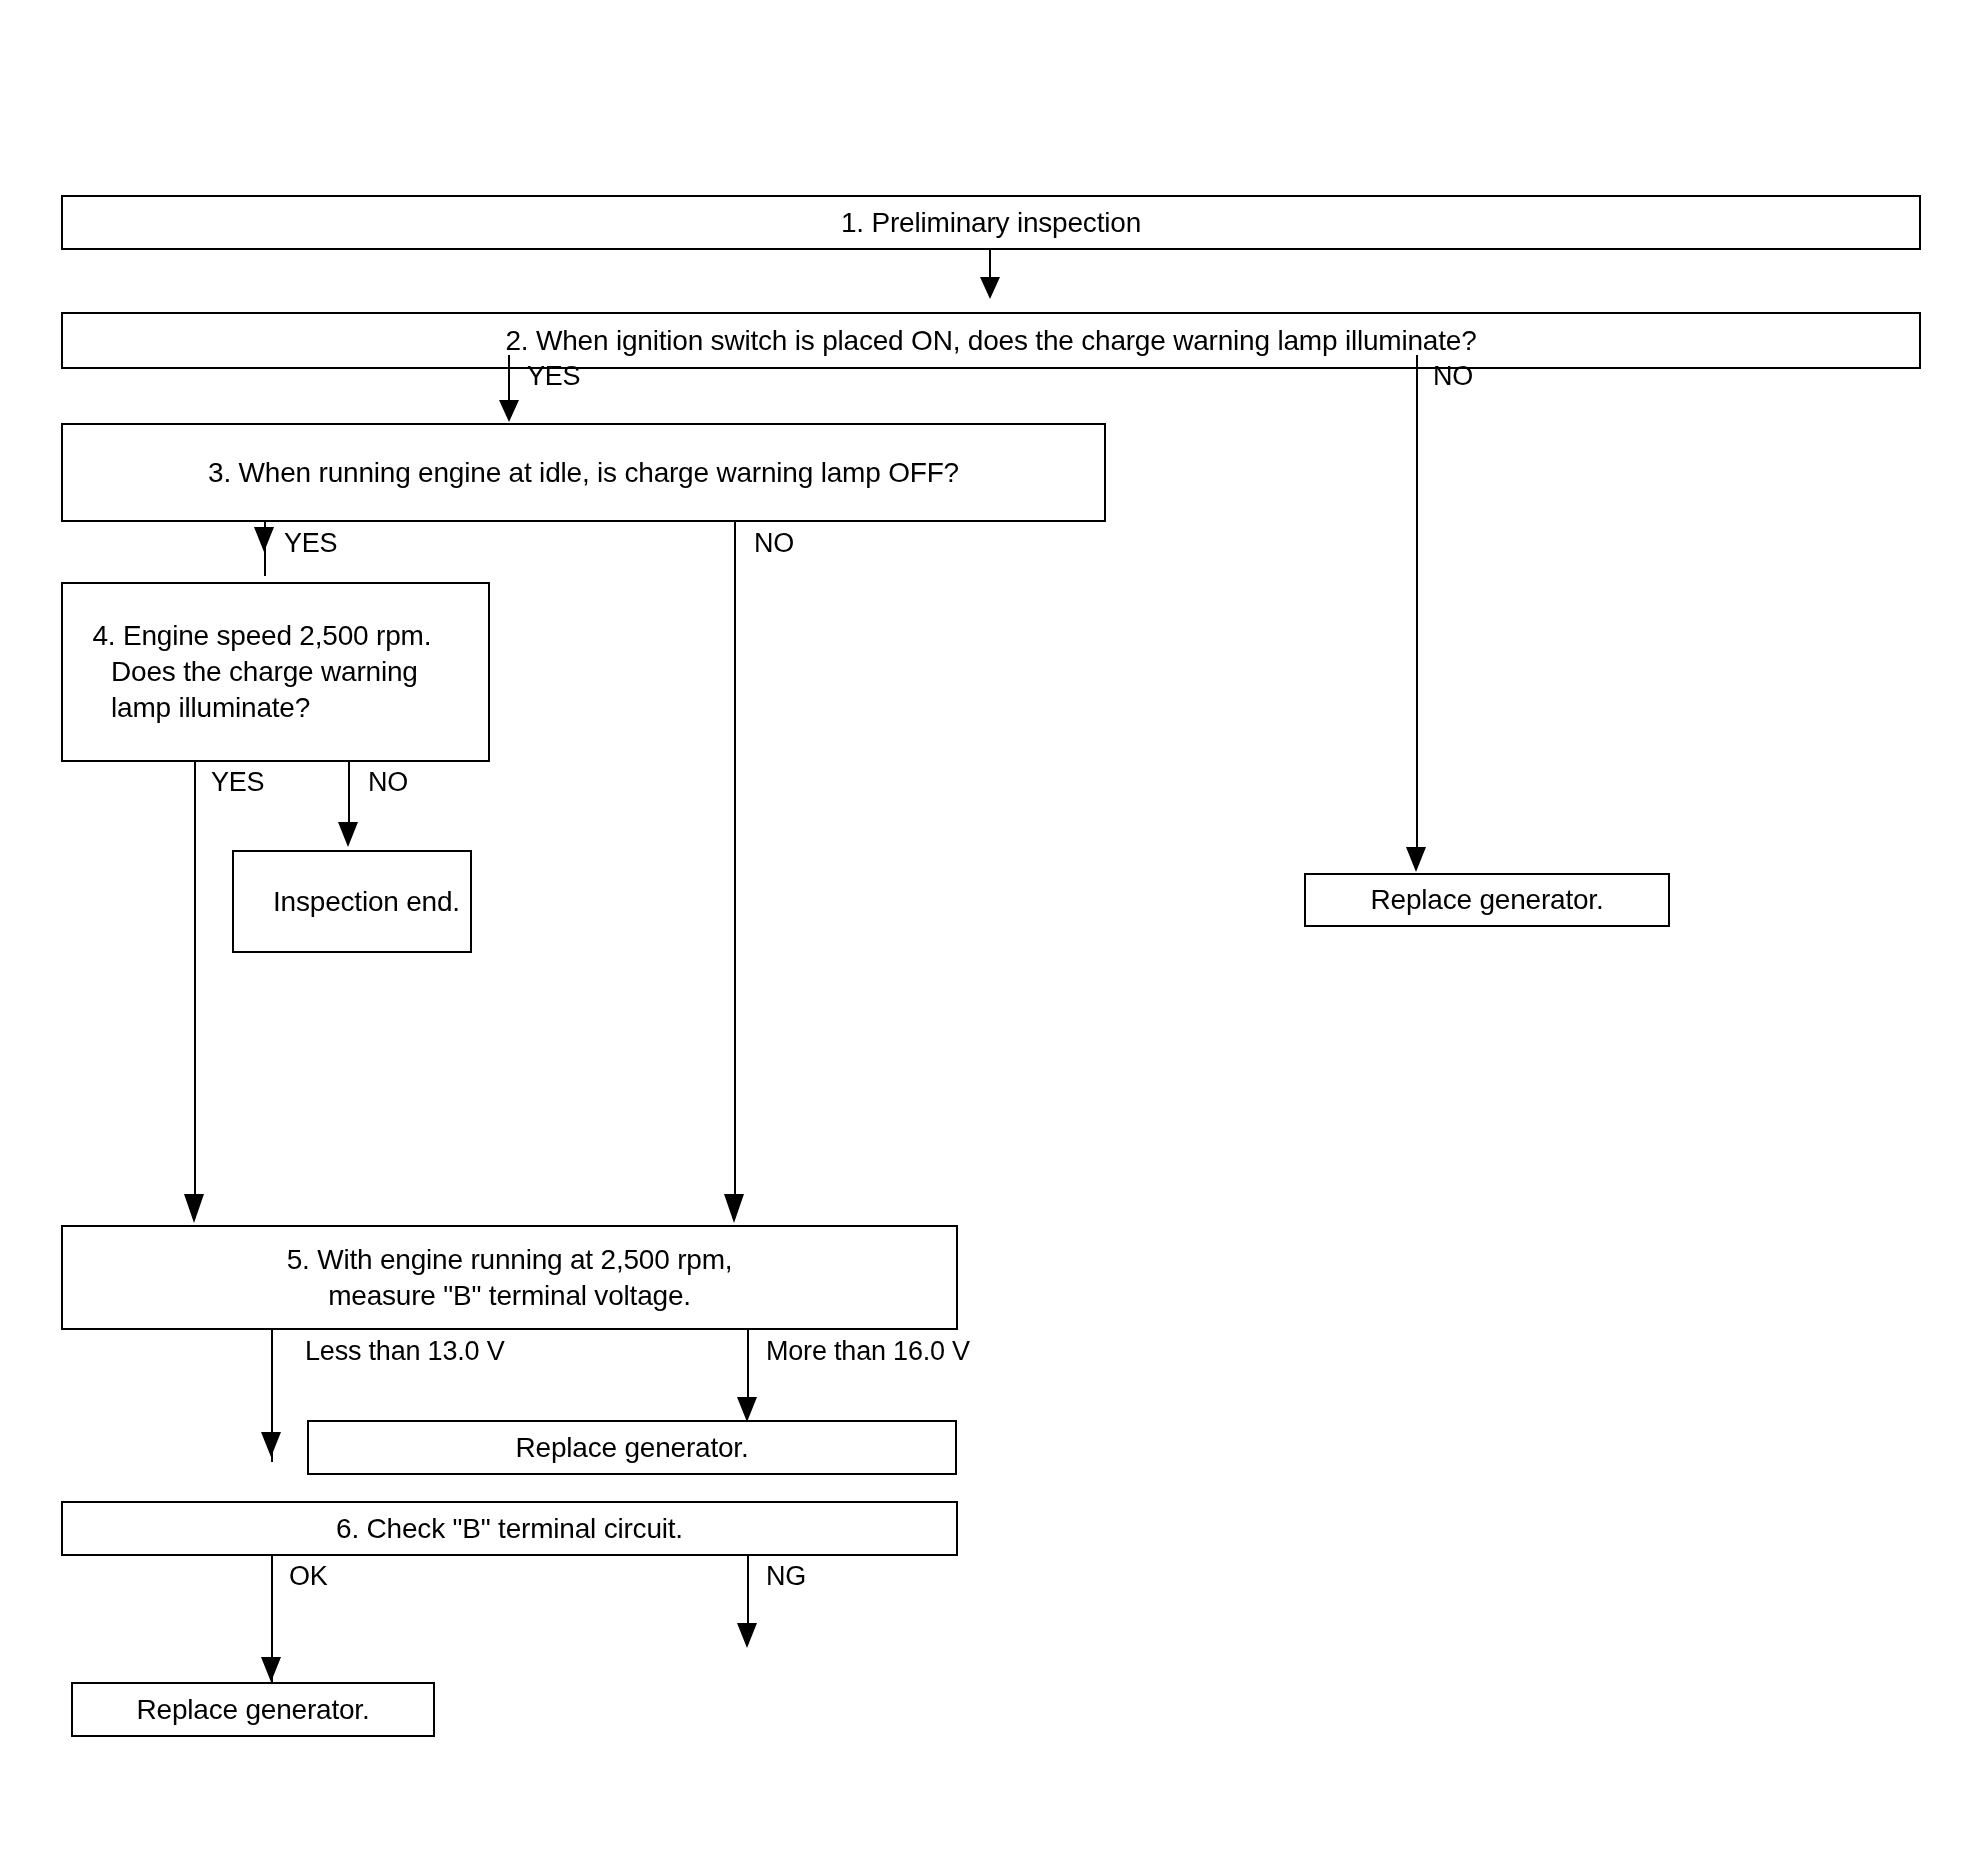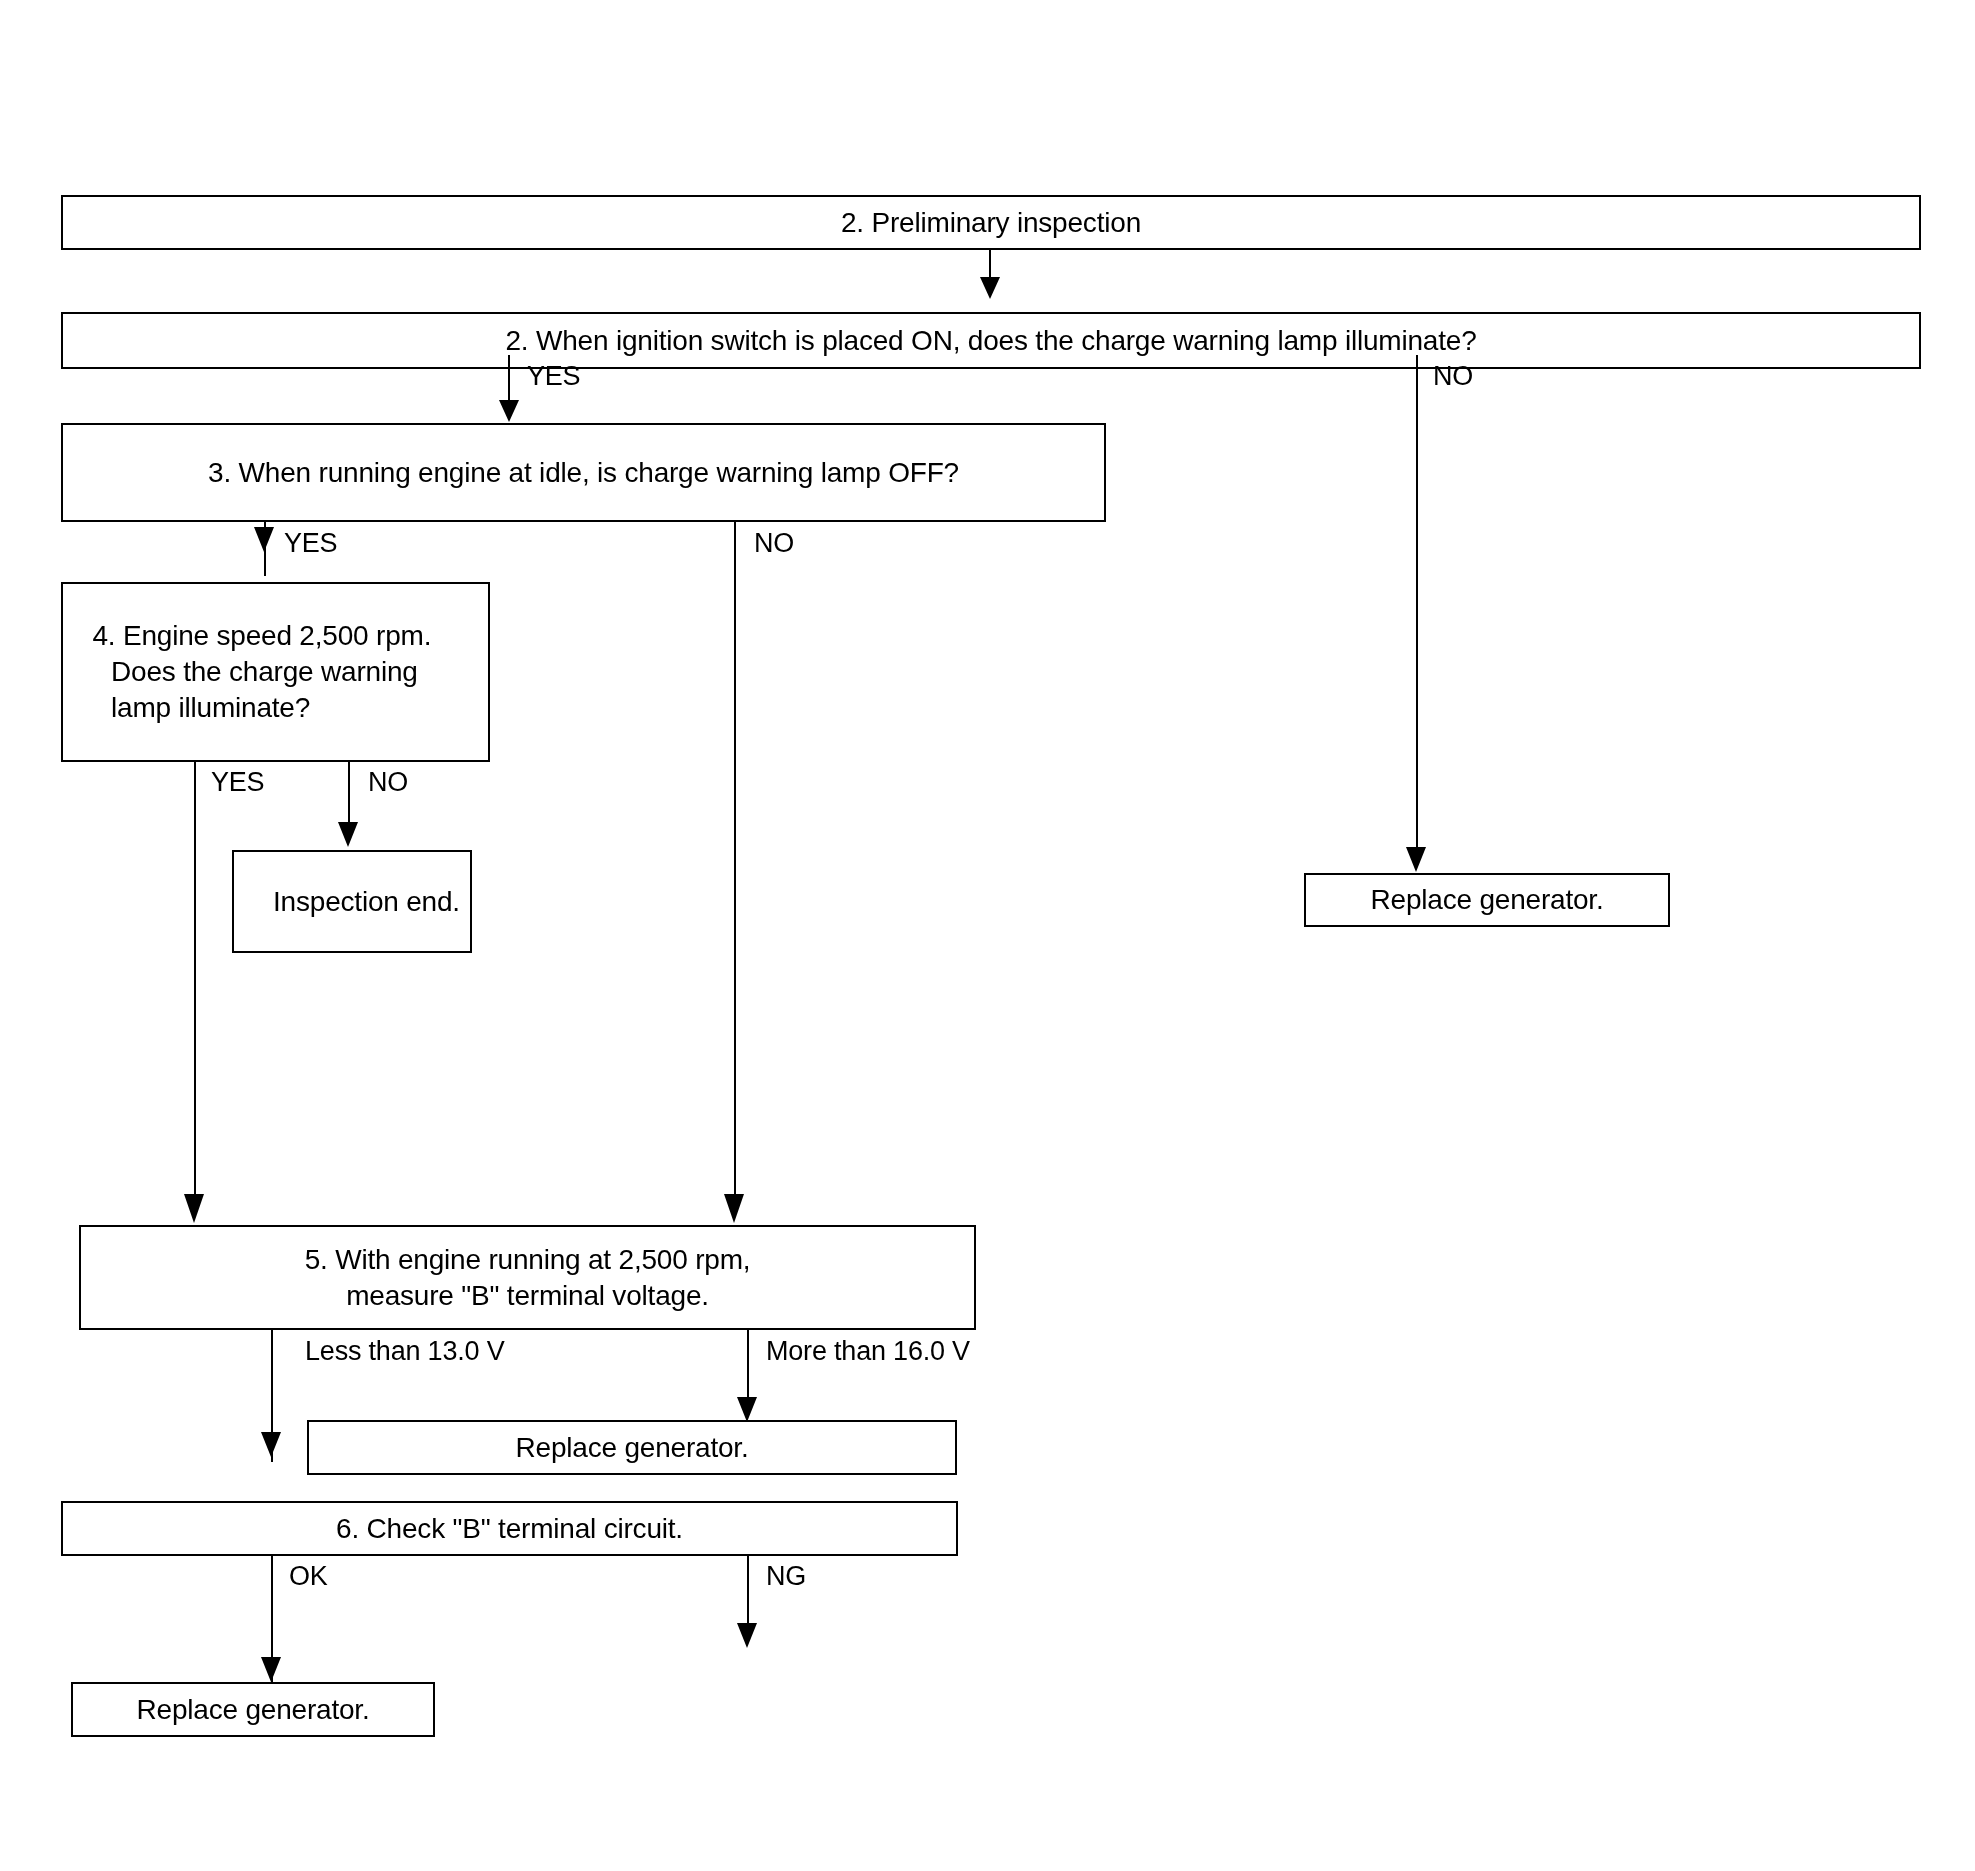--- a/index.html
+++ b/index.html
@@ -49,21 +49,21 @@
     border-top-style:solid;
     border-top-color:#000000;
   }
 </style>
 </head>
 <body>
 
 <div id="stage">
 
   <div class="node center" style="left:61px; top:195px; width:1860px; height:55px;">
-    <span class="txt">2. Preliminary inspection</span>
+    <span class="txt">1. Preliminary inspection</span>
   </div>
 
   <div class="vline" style="left:989px; top:249px; height:32px;"></div>
   <div class="arrowhead" style="left:980px; top:277px; border-top-width:22.5px;"></div>
 
   <div class="node center" style="left:61px; top:312px; width:1860px; height:57px;">
     <span class="txt">2. When ignition switch is placed ON, does the charge warning lamp illuminate?</span>
   </div>
 
   <div class="vline" style="left:508px; top:355px; height:49px;"></div>
@@ -101,21 +101,21 @@
   <div class="edge-label" style="left:368px; top:768px;">NO</div>
 
   <div class="node center" style="left:232px; top:850px; width:240px; height:103px;padding-left:29px;">
     <span class="txt">Inspection end.</span>
   </div>
 
   <div class="node center" style="left:1304px; top:873px; width:366px; height:54px;">
     <span class="txt">Replace generator.</span>
   </div>
 
-  <div class="node center" style="left:61px; top:1225px; width:897px; height:105px;margin-left:18px;">
+  <div class="node center" style="left:61px; top:1225px; width:897px; height:105px;">
     <span class="txt">5. With engine running at 2,500 rpm,
 measure "B" terminal voltage.</span>
   </div>
 
   <div class="vline" style="left:271px; top:1330px; height:132px;"></div>
   <div class="arrowhead" style="left:261px; top:1432px; border-top-width:25.4px;"></div>
   <div class="edge-label" style="left:305px; top:1337px;">Less than 13.0 V</div>
 
   <div class="vline" style="left:747px; top:1330px; height:72px;"></div>
   <div class="arrowhead" style="left:737px; top:1397px; border-top-width:25.4px;"></div>

